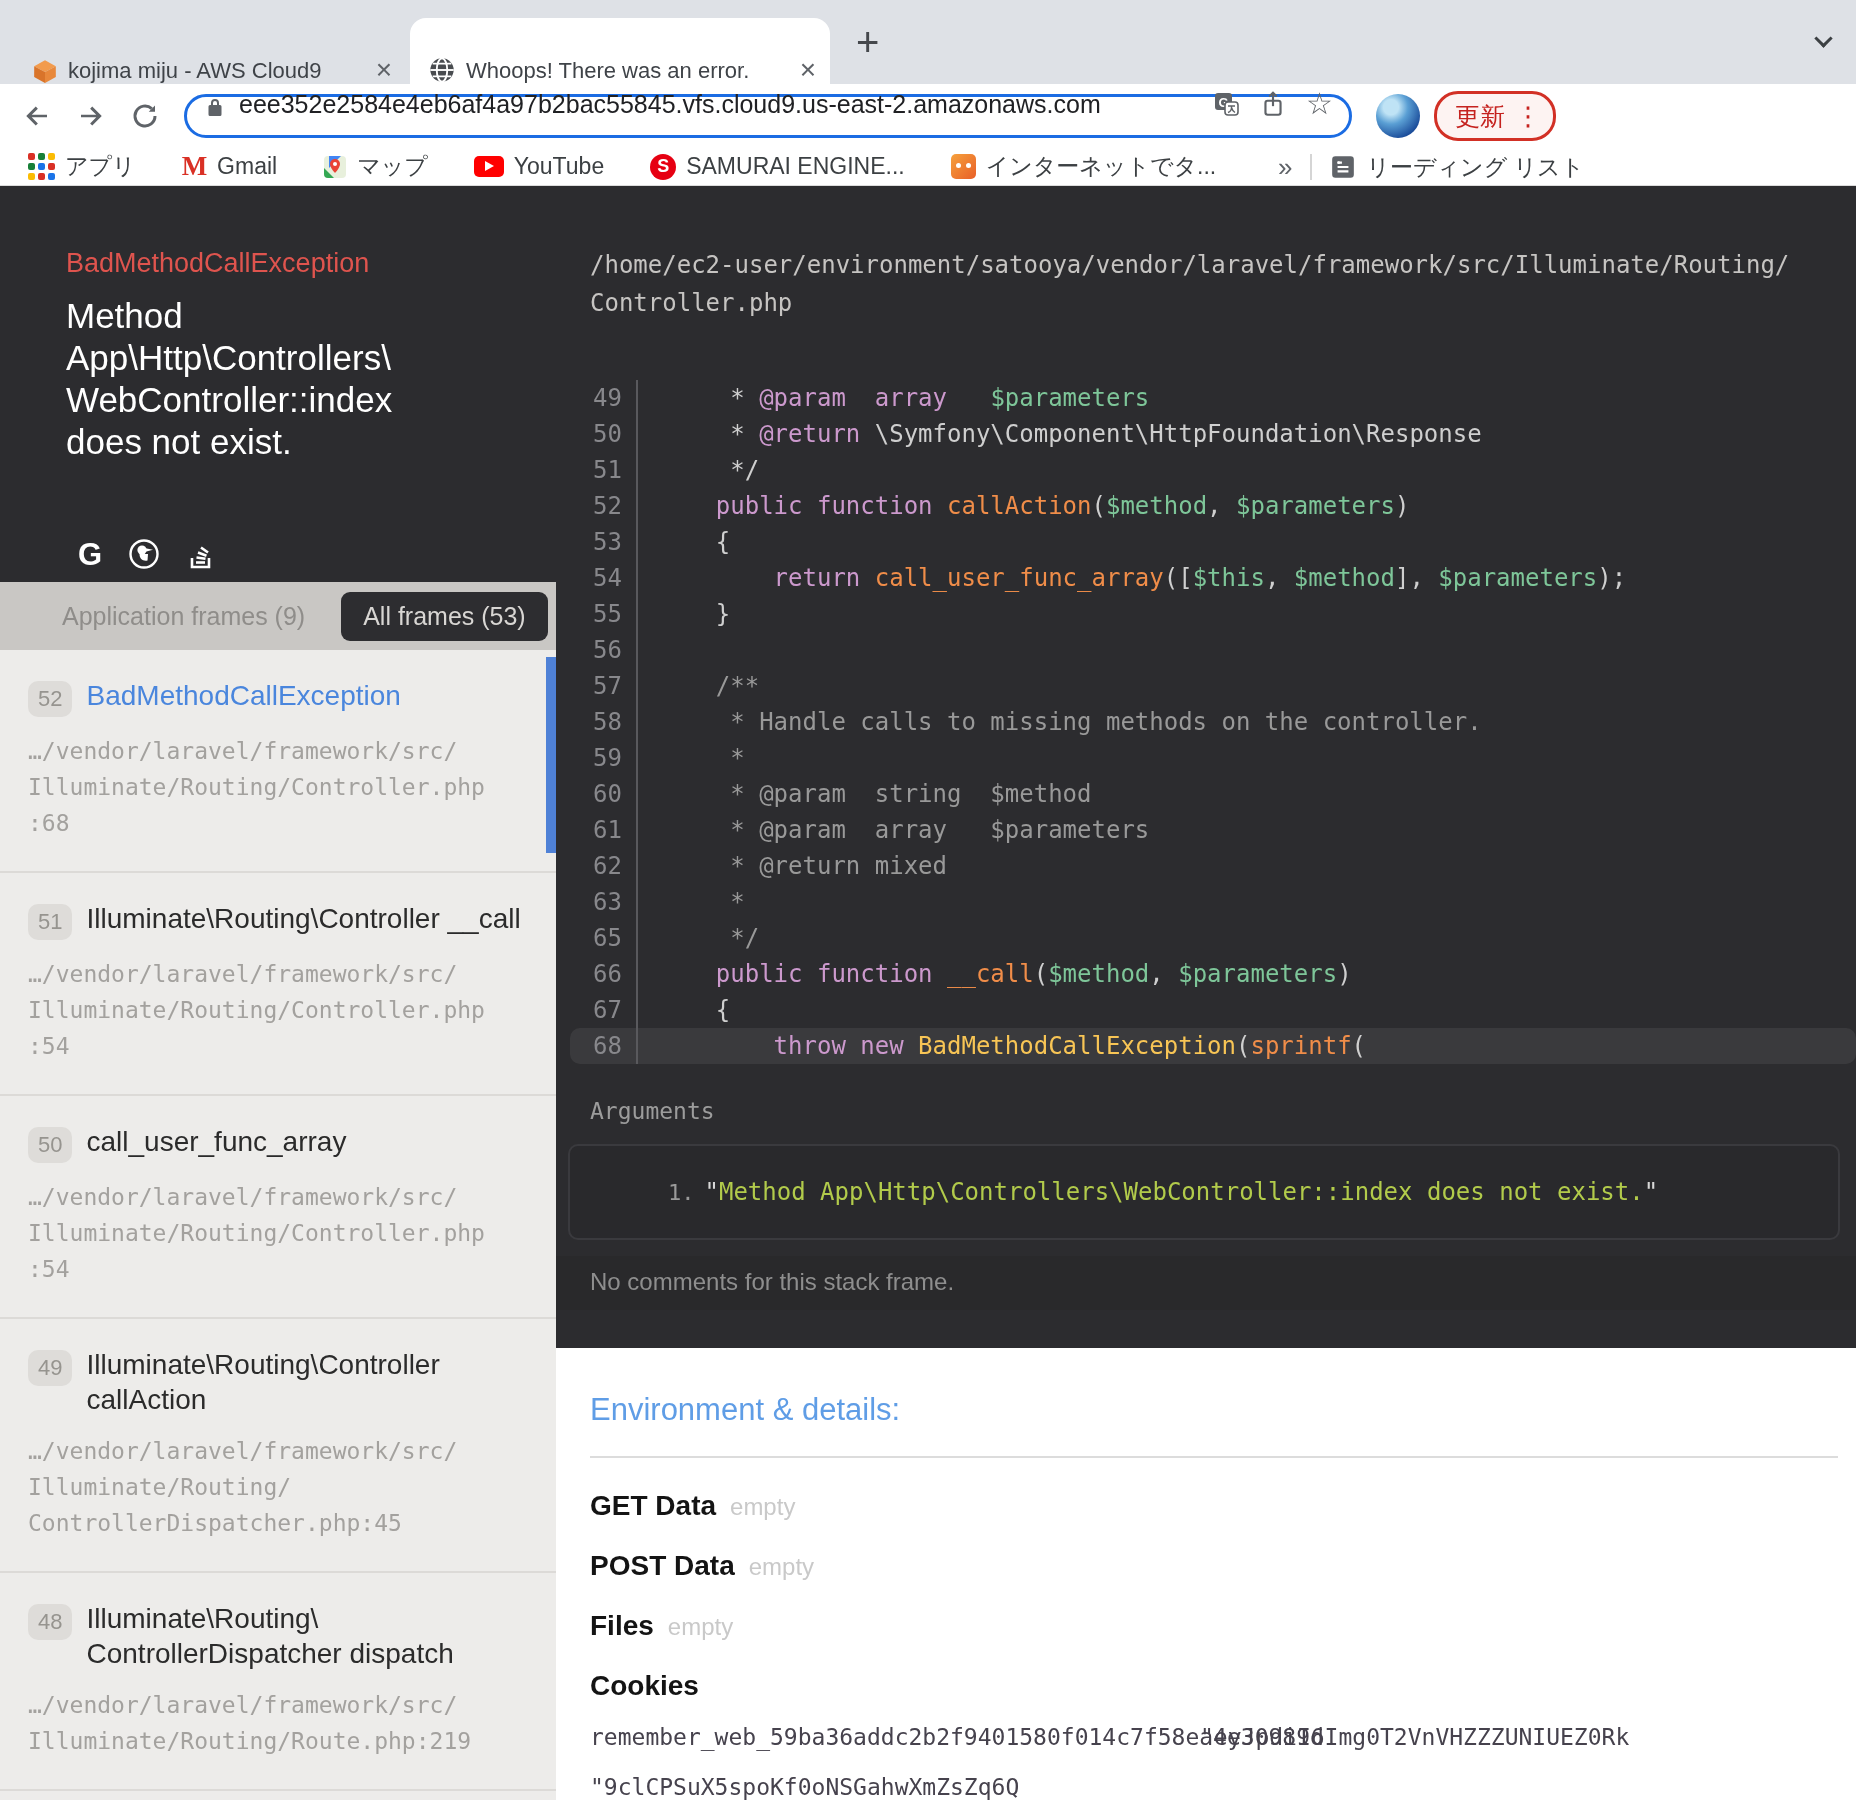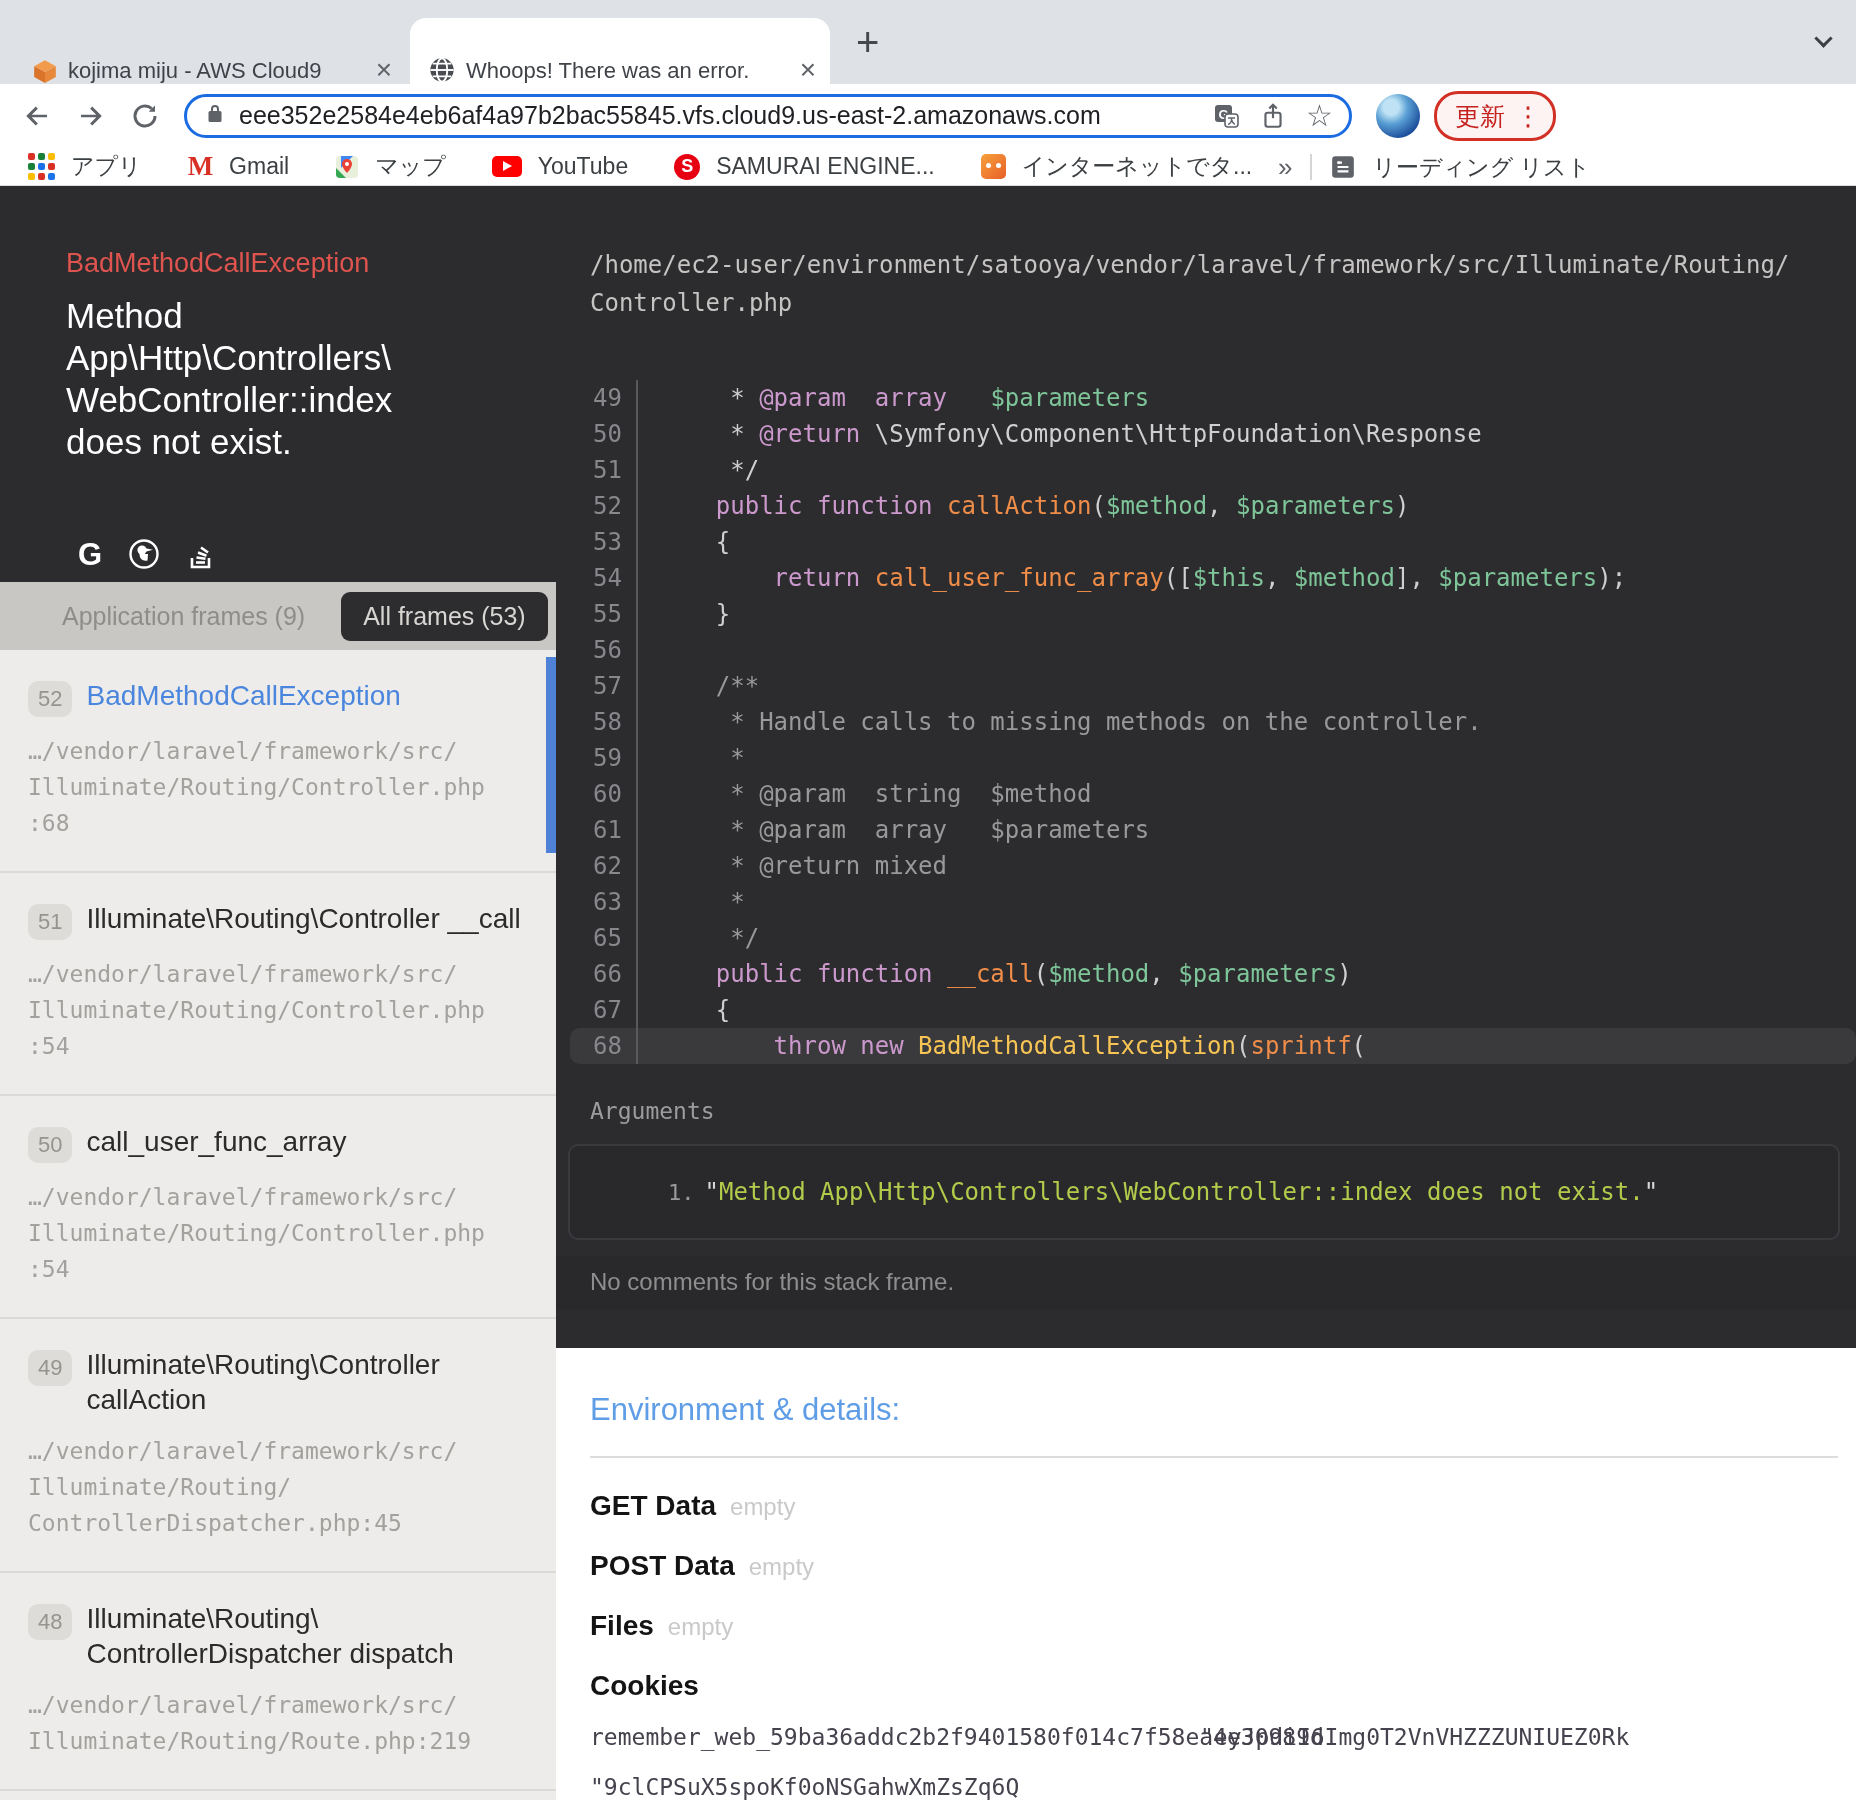--- a/index.html
+++ b/index.html
@@ -16,33 +16,33 @@
   .tab-close{font-size:28px;color:#5f6368;line-height:1;cursor:default;}
   .newtab-btn{position:absolute;left:856px;top:22px;font-size:40px;color:#45484c;line-height:1;}
   .tabs-chevron{position:absolute;right:24px;top:30px;width:16px;height:16px;}
   .tabs-chevron:before{content:"";position:absolute;left:1px;top:2px;width:10px;height:10px;
     border-right:3px solid #3c4043;border-bottom:3px solid #3c4043;transform:rotate(45deg);}
 
   .toolbar{position:absolute;left:0;top:84px;width:100%;height:64px;background:#fff;
     display:flex;align-items:center;padding:0 18px;box-sizing:border-box;}
   .nav-btn{width:38px;height:38px;display:flex;align-items:center;justify-content:center;margin-right:16px;flex-shrink:0;}
   .urlbar{flex:0 0 1168px;height:44px;border-radius:26px;border:3px solid #1b6ce3;background:#fff;
-    display:flex;align-items:flex-start;padding:4px 16px;box-sizing:border-box;margin-left:4px;}
+    display:flex;align-items:flex-end;padding:16px 16px;box-sizing:border-box;margin-left:4px;}
   .url-text{flex:1;font-size:25px;color:#202124;white-space:nowrap;overflow:hidden;margin-left:12px;}
   .urlbar-icons{display:flex;align-items:center;gap:20px;margin-left:10px;}
   .avatar{width:44px;height:44px;border-radius:50%;margin-left:24px;flex-shrink:0;
     background:radial-gradient(circle at 34% 30%,#bfe3f5 0 18%,#5a9fd4 40%,#1d4f9c 75%,#123a7a 100%);}
   .update-pill{margin-left:14px;height:44px;border:3px solid #d23025;border-radius:24px;
     background:#fdf3f2;display:flex;align-items:center;gap:10px;padding:0 12px 0 18px;flex-shrink:0;}
   .update-label{color:#c5221f;font-size:25px;}
   .update-dots{color:#c5221f;font-size:26px;letter-spacing:0;}
 
   .bookmarks{position:absolute;left:0;top:148px;width:100%;height:38px;background:#fff;
     border-bottom:1px solid #dcdcdc;display:flex;align-items:center;padding-left:28px;box-sizing:border-box;}
-  .bm-item{display:flex;align-items:center;gap:16px;margin-right:46px;font-size:23px;color:#3c4043;white-space:nowrap;}
+  .bm-item{display:flex;align-items:center;gap:10px;margin-right:46px;font-size:23px;color:#3c4043;white-space:nowrap;}
   .bm-right{position:absolute;left:1278px;top:0;height:38px;display:flex;align-items:center;gap:18px;}
   .bm-overflow{font-size:26px;color:#5f6368;}
   .bm-divider{width:2px;height:26px;background:#d5d5d5;}
   .apps-grid{display:grid;grid-template-columns:repeat(3,7px);grid-gap:3px;}
   .apps-grid i{width:7px;height:7px;border-radius:2px;display:block;}
   .gmail-m{font-weight:bold;font-size:27px;color:#d93025;font-family:"Liberation Serif",serif;}
   .yt-icon{width:30px;height:21px;background:#f00;border-radius:5px;position:relative;}
   .yt-icon:before{content:"";position:absolute;left:11px;top:5px;border-left:9px solid #fff;
     border-top:5.5px solid transparent;border-bottom:5.5px solid transparent;}
   .samurai-icon{width:26px;height:26px;border-radius:50%;background:#e60012;color:#fff;

